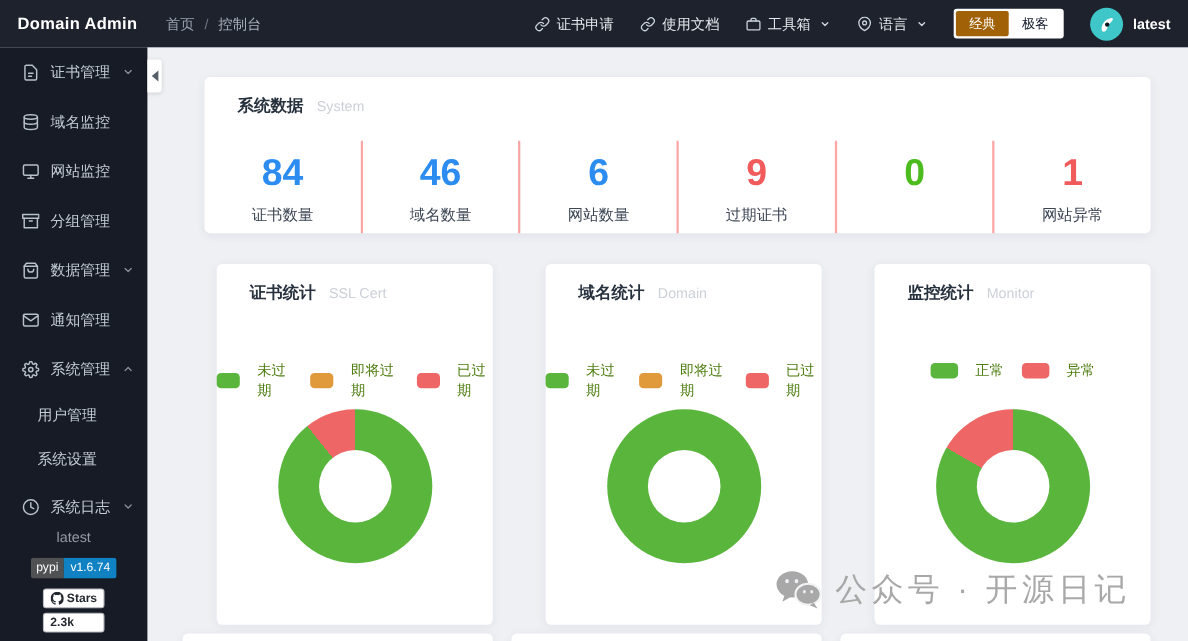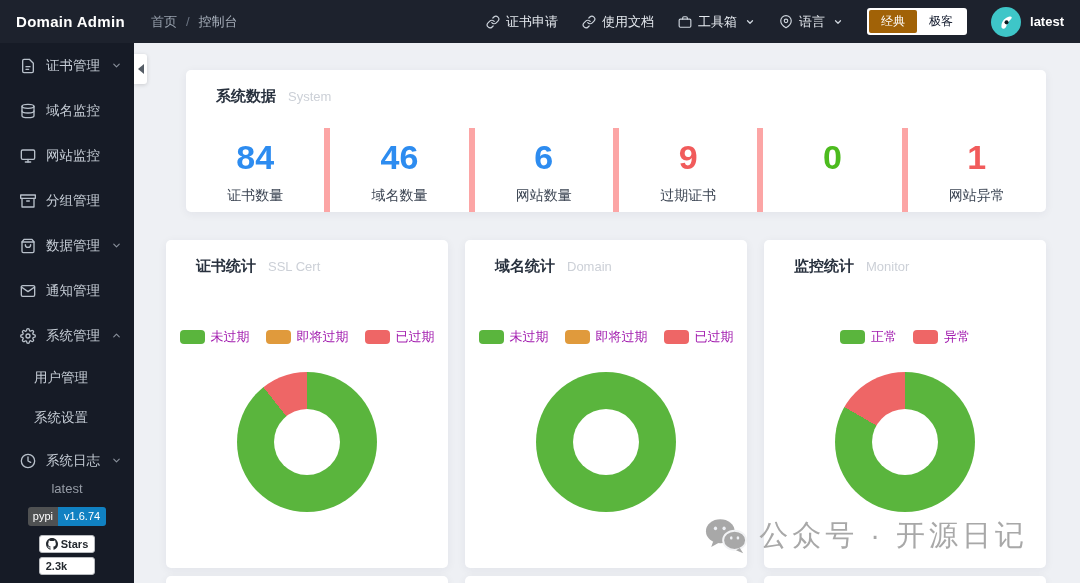--- a/index.html
+++ b/index.html
@@ -53,29 +53,29 @@
 
   
   .content { position:absolute; left:134px; top:43px; right:0; bottom:0; }
   .card { background:#fff; border-radius:5px; box-shadow:0 2px 10px rgba(30,40,60,.06); }
   .card-head { padding:17px 0 0 30px; display:flex; align-items:baseline; }
   .card-title { font-size:15px; font-weight:bold; color:#28313e; }
   .card-sub { font-size:13px; color:#ccd0d7; margin-left:12px; }
 
   .stats-card { position:absolute; left:32px; right:34px; top:27px; height:142px;margin-left:20px; }
   .stats-row { position:absolute; left:0; right:0; top:58px; bottom:0; display:flex; }
-  .stat-cell { flex:1; text-align:center; padding-top:7px; border-right:6px solid #fca5a5; }
+  .stat-cell { flex:1; text-align:center; padding-top:7px; border-right:2px solid #fca5a5; }
   .stat-cell:last-child { border-right:none; }
   .stat-value { font-size:34px; font-weight:600; line-height:44px; }
   .stat-label { font-size:14px; color:#3c4553; margin-top:8px; }
 
   .charts-row { position:absolute; left:32px; right:34px; top:197px; height:328px; display:grid; grid-template-columns:repeat(3,1fr); gap:17px; }
-  .chart-card { position:relative; }
+  .chart-card { position:relative;margin-left:31px; }
   .legend { position:absolute; top:88px; left:0; right:0; display:flex; justify-content:center; gap:16px; }
-  .legend-item { display:flex; align-items:center; gap:6px; font-size:13px; color:#a21caf; cursor:pointer; }
+  .legend-item { display:flex; align-items:center; gap:16px; font-size:13px; color:#4d7c0f; cursor:pointer; }
   .legend-marker { width:25px; height:14px; border-radius:4px; }
   .donut { position:absolute; top:132px; left:50%; margin-left:-70px; width:140px; height:140px; border-radius:50%; }
   .donut::after { content:""; position:absolute; inset:37px; border-radius:50%; background:#fff; }
 
   .bottom-row { position:absolute; left:32px; right:34px; top:533px; height:60px; display:grid; grid-template-columns:repeat(3,1fr); gap:17px; }
 
   .watermark { position:absolute; right:52px; top:473px; display:flex; align-items:center; gap:12px; color:#a8a8a8; font-size:29px; letter-spacing:4px; z-index:8; }
 </style>
 </head>
 <body>

